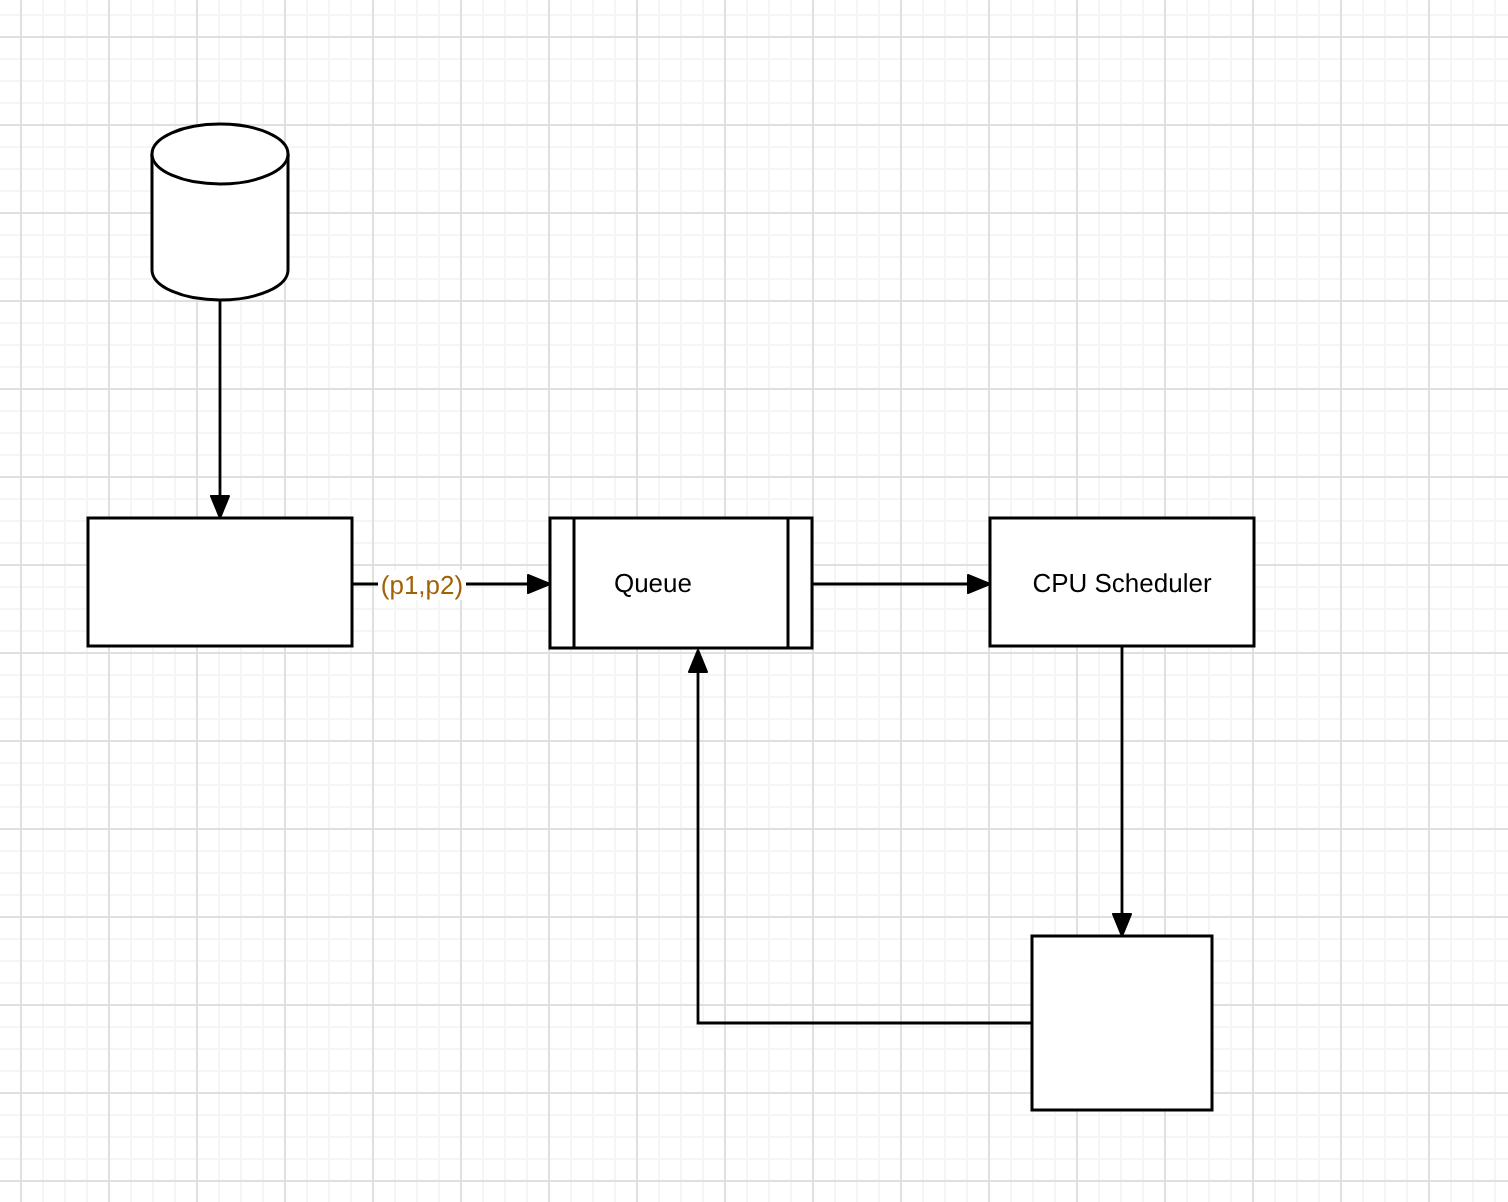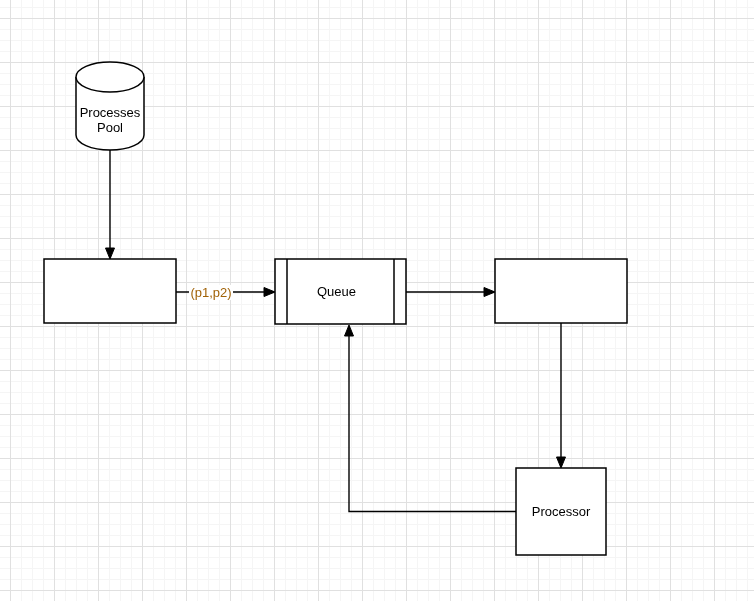--- a/index.html
+++ b/index.html
@@ -80,23 +80,22 @@
       <rect x="275" y="259" width="131" height="65" fill="#ffffff"></rect>
       <line x1="287" y1="259" x2="287" y2="324"></line>
       <line x1="394" y1="259" x2="394" y2="324"></line>
     </g>
 
     <rect x="495" y="259" width="132" height="64" fill="#ffffff" stroke="#000000" stroke-width="1.5"></rect>
 
     <rect x="516" y="468" width="90" height="87" fill="#ffffff" stroke="#000000" stroke-width="1.5"></rect>
   </svg>
 
-  <div class="node-label" style="left:75px; top:97px; width:70px; height:45px;">Processes Pool</div>
 
 
-  <div class="node-label" style="left:271px; top:259px; width:131px; height:65px;">Queue</div>
+  <div class="node-label" style="left:261px; top:259px; width:131px; height:65px;">Queue</div>
 
+  <div class="node-label" style="left:495px; top:259px; width:132px; height:64px;">CPU Scheduler</div>
 
-  <div class="node-label" style="left:516px; top:468px; width:90px; height:87px;">Processor</div>
 
   <div class="edge-label" style="left:189px; top:285px; width:44px;">(p1,p2)</div>
 
 </div>
 
 </body></html>

